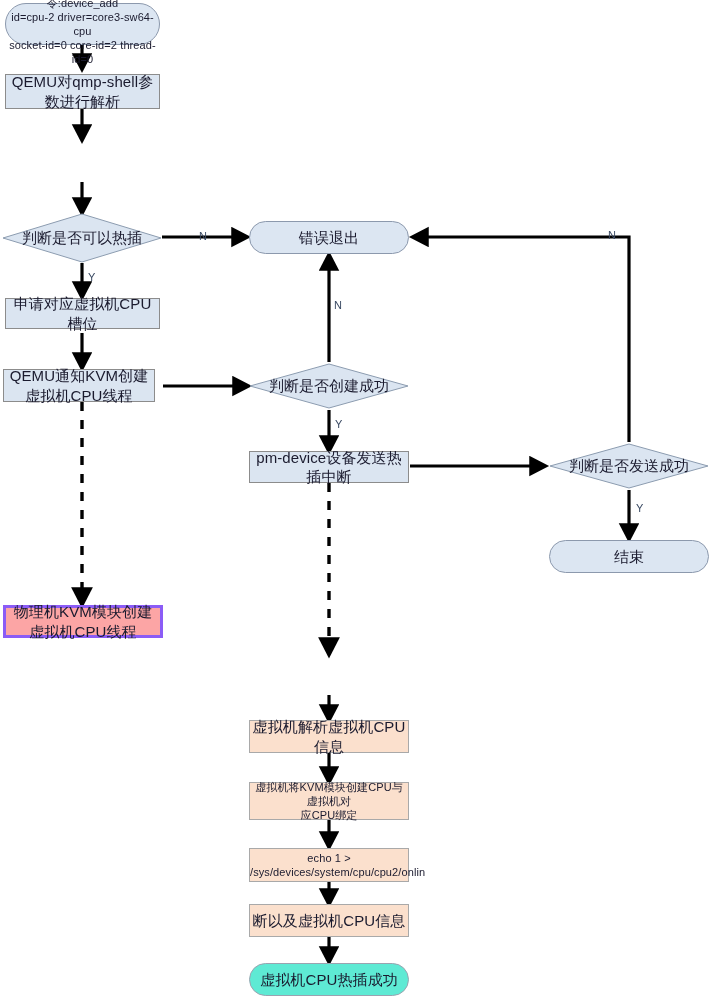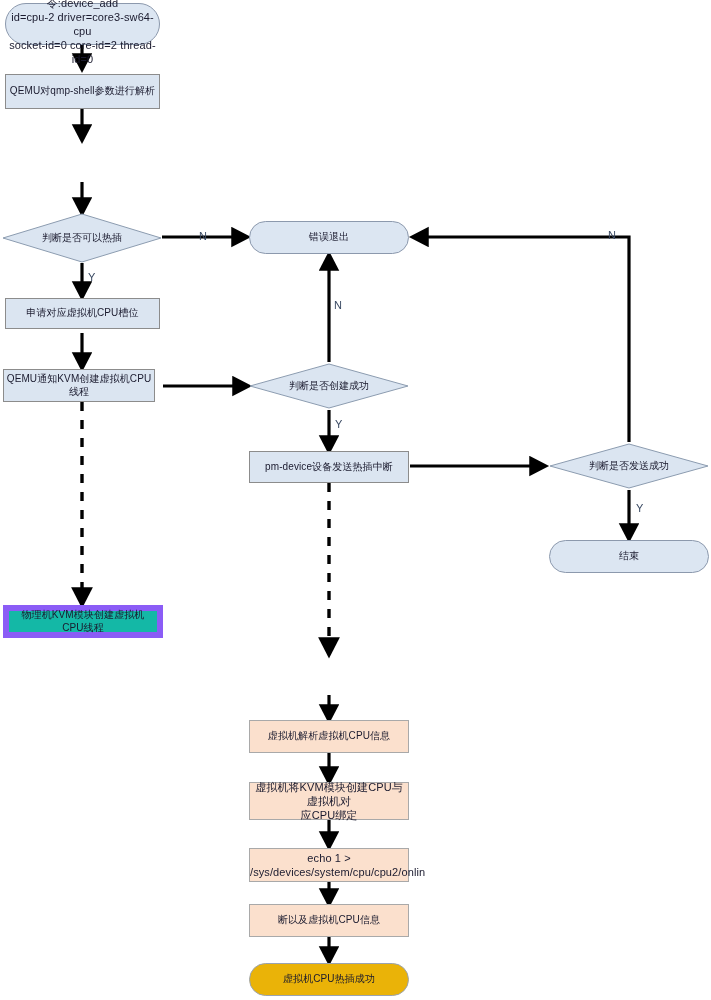--- a/index.html
+++ b/index.html
@@ -47,26 +47,26 @@
     border:1px solid #8c99ad;
     background:#dce6f2;
     border-radius:999px;
   }
   .orange{
     border:1px solid #a9a9a9;
     background:#fbe0cd;
   }
   .orange-round{
     border:1px solid #9aa3b0;
-    background:#eab308;
+    background:#5eead4;
     border-radius:999px;
   }
   .yellow{
-    border:6px solid #8b5cf6;
-    background:#14b8a6;
+    border:3px solid #8b5cf6;
+    background:#fca5a5;
   }
   
   .diamond{
     position:absolute;
     display:flex;
     align-items:center;
     justify-content:center;
     text-align:left;
     color:#1a1a2e;
     white-space:nowrap;
@@ -81,21 +81,21 @@
     z-index:2;
   }
   
   .elabel{
     position:absolute;
     color:#3a4a63;
     font-size:11px;
     font-family:"Liberation Sans","DejaVu Sans",sans-serif;
     line-height:1;
   }
-  .fs10{font-size:10px;}
+  .fs10{font-size:15px;}
   .fs9{font-size:11px;}
 </style>
 </head>
 <body>
 
 <div id="canvas">
 
   <svg class="edges" viewBox="0 0 711 1000" xmlns="http://www.w3.org/2000/svg">
     <defs>
       <marker id="ah" markerWidth="9" markerHeight="9" refX="4.6" refY="3.2" orient="auto" markerUnits="strokeWidth">

